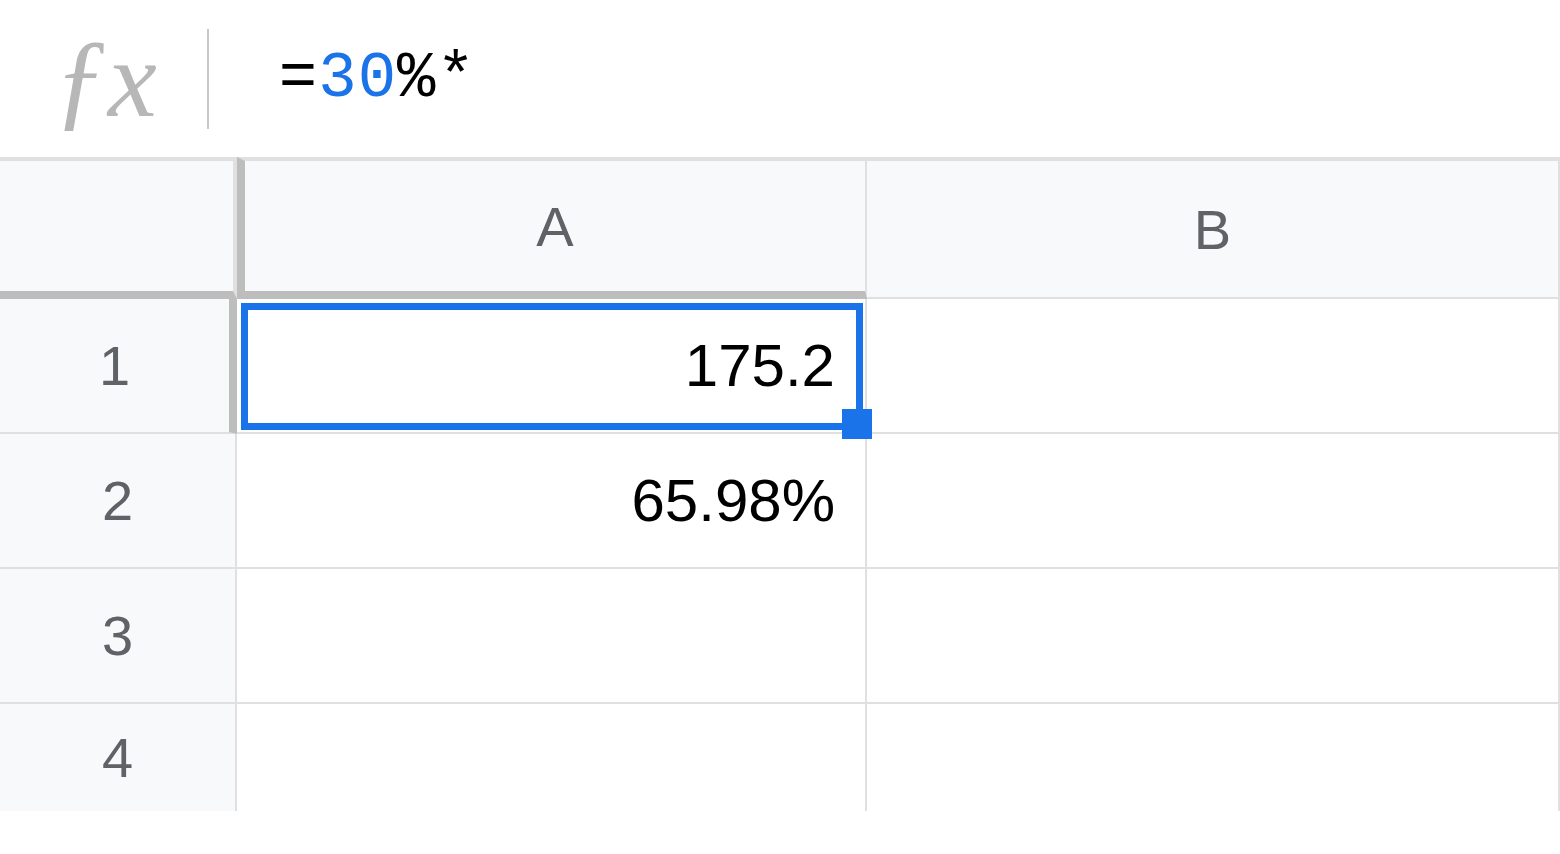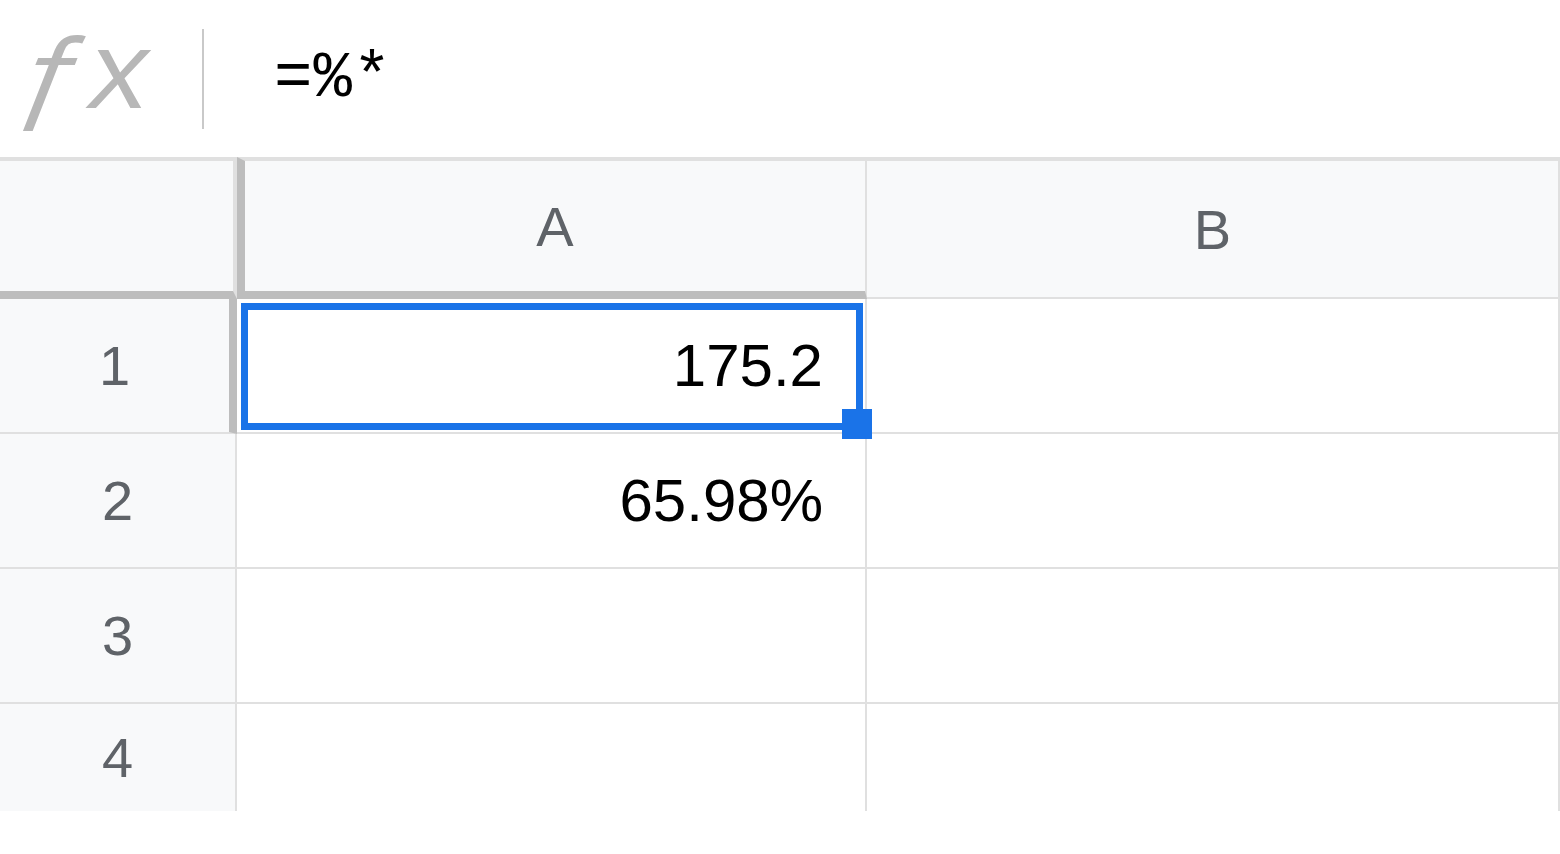--- a/index.html
+++ b/index.html
@@ -16,24 +16,24 @@
   .formula-bar{
     position:relative;
     display:flex;
     align-items:center;
     height:157px;
     width:100%;
     box-sizing:border-box;
   }
   .fx-label{
     font-style:italic;
-    font-family:Liberation Mono, monospace;
+    font-family:Liberation Serif, serif;
     font-size:110px;
     color:#b7b7b7;
-    margin-left:20px;
+    margin-left:53px;
     line-height:1;
     user-select:none;
   }
   .fx-divider{
     width:2px;
     height:100px;
     background:#c9c9c9;
     margin-left:50px;
     margin-right:70px;
   }
@@ -103,21 +103,21 @@
   .row-header.sel-adjacent{
     border-right:8px solid #bdbdbd;
   }
   .cell{
     border-right:2px solid #e0e0e0;
     border-bottom:2px solid #e0e0e0;
     box-sizing:border-box;
     display:flex;
     align-items:center;
     justify-content:flex-end;
-    padding-right:42px;
+    padding-right:30px;
     font-size:60px;
     color:#000;
     background:#ffffff;
     position:relative;
   }
   .cell.col-a-cell{ width:630px; }
   .cell.col-b-cell{ width:693px; }
 
   .body-row{ height:135px; }
   .body-row.last{ height:107px; }
@@ -148,20 +148,21 @@
 
 </style>
 </head>
 <body>
 
 <div class="formula-bar">
   <span class="fx-label">ƒx</span>
   <div class="fx-divider"></div>
   <div class="formula-input" id="formula-input">
       <span class="tok-black">=</span>
+      <span class="tok-blue">30</span>
       <span class="tok-black">%*</span>
     </div>
 </div>
 
 <div class="grid">
 
   <div class="grid-row">
     <div class="corner-cell"></div>
     <div class="col-header col-a">A</div>
     <div class="col-header col-b">B</div>

